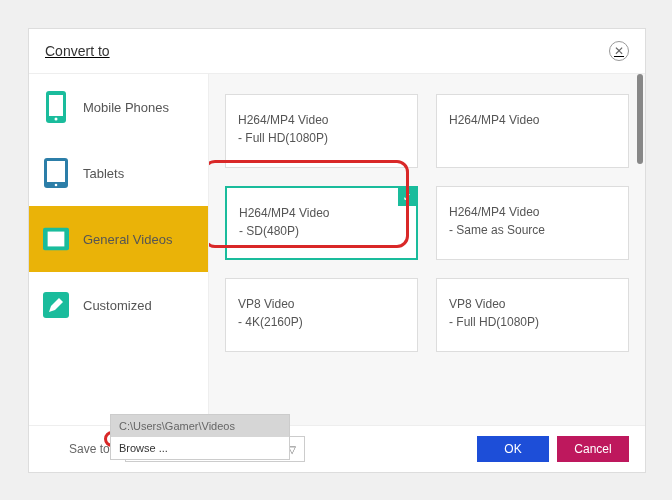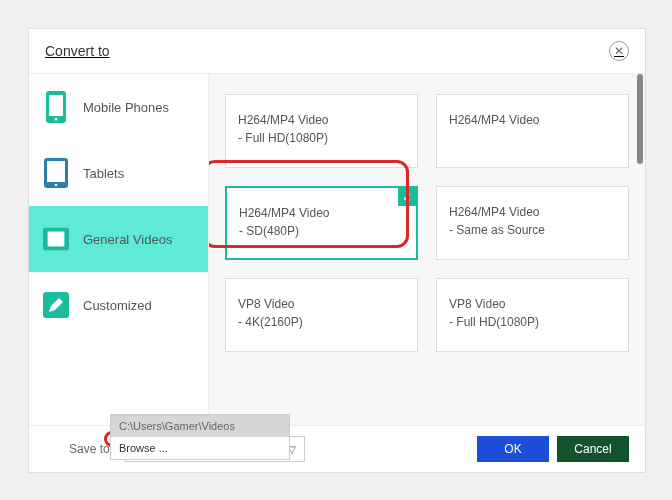--- a/index.html
+++ b/index.html
@@ -4,37 +4,37 @@
 <style>
 * { box-sizing: border-box; margin: 0; padding: 0; font-family: Arial, sans-serif; }
 body { background: #f0f0f0; width: 672px; height: 500px; overflow: hidden; }
 .dialog { position: absolute; left: 28px; top: 28px; width: 618px; height: 445px; background: #fff; border: 1px solid #ddd; display: flex; flex-direction: column; }
 .header { display: flex; justify-content: space-between; align-items: center; padding: 12px 16px; border-bottom: 1px solid #eee; text-decoration: underline; }
 .header-title { font-size: 14px; color: #333; }
 .close-btn { width: 20px; height: 20px; border: 1px solid #999; border-radius: 50%; display: flex; align-items: center; justify-content: center; cursor: pointer; font-size: 12px; color: #666; }
 .body { display: flex; flex: 1; overflow: hidden; }
 .sidebar { width: 180px; background: #fff; border-right: 1px solid #eee; }
 .sidebar-item { display: flex; align-items: center; padding: 16px 14px; cursor: pointer; font-size: 13px; color: #555; }
-.sidebar-item.active { background: #5eead4; }
+.sidebar-item.active { background: #eab308; }
 .sidebar-icon { width: 26px; height: 34px; margin-right: 14px; display: flex; align-items: center; justify-content: center; }
 .main { flex: 1; background: #f7f7f7; padding: 20px 16px; overflow: hidden; position: relative; }
 .grid { display: grid; grid-template-columns: 1fr 1fr; gap: 18px; }
 .card { background: #fff; border: 1px solid #ddd; padding: 16px 12px; font-size: 12px; color: #555; line-height: 1.5; cursor: pointer; position: relative; height: 74px; }
 .card.selected { border: 2px solid #1abc9c; }
 .card.selected::after { content: "✓"; position: absolute; top: 0; right: 0; width: 18px; height: 18px; background: #1abc9c; color: #fff; font-size: 11px; display: flex; align-items: center; justify-content: center; }
 .highlight-red { position: absolute; border: 3px solid #d92828; border-radius: 12px; pointer-events: none; }
 .scrollbar { position: absolute; right: 2px; top: 0; width: 6px; height: 90px; background: #888; border-radius: 3px; }
 .footer { display: flex; align-items: center; padding: 10px 16px; border-top: 1px solid #eee; background: #fff; position: relative; }
 .save-label { font-size: 12px; color: #666; margin-right: 12px; margin-left: 24px; }
 .path-select { width: 180px; height: 26px; border: 1px solid #ccc; font-size: 11px; color: #888; padding: 0 8px; display: flex; align-items: center; justify-content: space-between; cursor: pointer; background: #fff; }
 .chev { font-size: 10px; color: #666; }
 .footer-spacer { flex: 1; }
 .btn { width: 72px; height: 26px; border: none; color: #fff; font-size: 12px; cursor: pointer; margin-left: 8px; }
 .btn-ok { background: #1d4ed8; }
-.btn-cancel { background: #14532d; }
+.btn-cancel { background: #be185d; }
 .dropdown-menu { position: absolute; left: 110px; top: 414px; width: 180px; background: #fff; border: 1px solid #ccc; font-size: 11px; z-index: 10; }
 .dropdown-item { padding: 5px 8px; background: #d6d6d6; color: #666; cursor: pointer; }
 .dropdown-item.browse { background: #fff; color: #333; }
 .phone-svg { fill: #1abc9c; }
 .tablet-svg { fill: #2c7ea8; }
 .video-svg { fill: #1abc9c; }
 .audio-svg { fill: #2c7ea8; }
 .custom-svg { fill: #1abc9c; }
 </style>
 </head>

